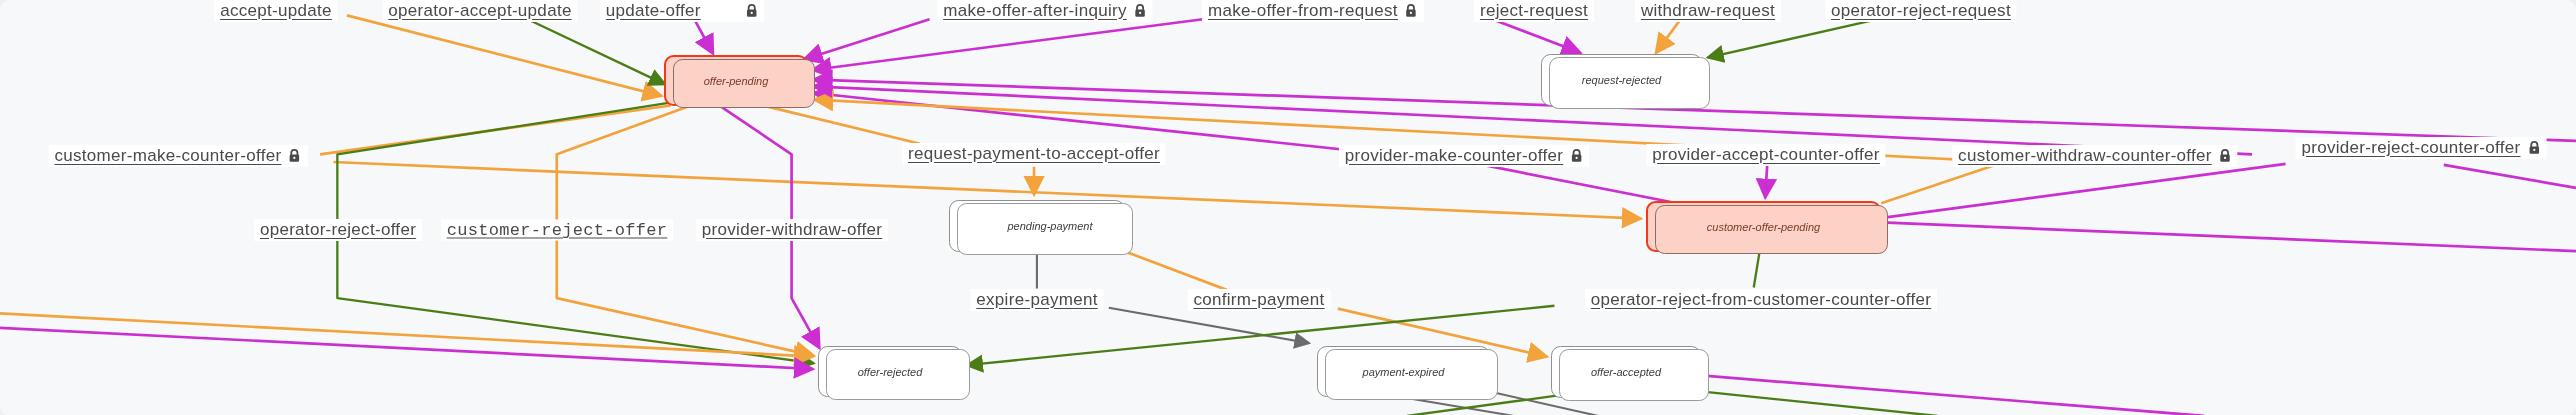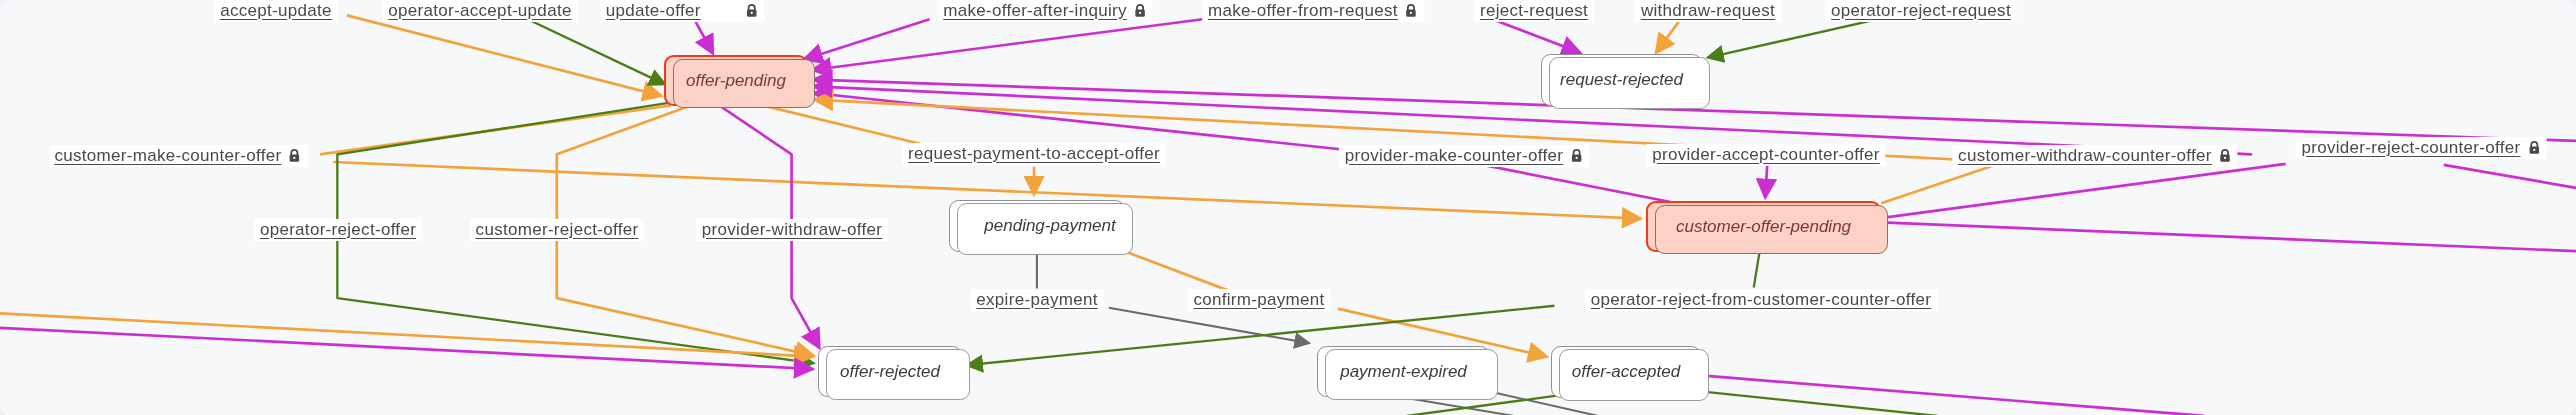--- a/index.html
+++ b/index.html
@@ -1,21 +1,21 @@
 <!DOCTYPE html>
 <html><head>
 <meta charset="utf-8">
 <style>
   html,body{margin:0;padding:0;}
   body{font-family:"Liberation Sans",sans-serif;background:#eef0f4;}
   #stage{position:relative;overflow:hidden;background:#f7f8fa;border-radius:11px;}
   #edges-layer{position:absolute;left:0;top:0;z-index:1;}
   .node{position:absolute;z-index:3;display:flex;align-items:center;justify-content:center;
         background:#ffffff;border:1.5px solid #8f8f8f;border-radius:9.6px;
-        font-style:italic;font-size:17px;color:#3d3d3d;white-space:nowrap;box-sizing:border-box;text-align:right;}
+        font-style:italic;font-size:11px;color:#3d3d3d;white-space:nowrap;box-sizing:border-box;text-align:right;}
   .node .stack{position:absolute;top:1.9px;left:6.7px;width:100%;height:100%;
         border:1.5px solid #9a9a9a;border-radius:9.6px;background:#ffffff;z-index:-1;}
   .node.highlight{border:2.9px solid #f1391b;background:#fbd2c5;color:#7c3a2c;}
   .node.highlight .stack{border-color:#8a6d66;background:#fbd2c5;}
   .tlabel{position:absolute;z-index:2;transform:translate(-50%,-50%);white-space:nowrap;
         background:#ffffff;padding:1px 5.8px;display:flex;align-items:center;gap:6.7px;
         font-size:17px;font-weight:500;letter-spacing:0.3px;color:#4a4a4a;cursor:pointer;}
   .tlabel .txt{text-decoration:underline;text-underline-offset:2.9px;}
   .lock{flex:0 0 auto;display:inline-block;}
 </style>
@@ -149,21 +149,21 @@
       <span class="txt">provider-reject-counter-offer</span>
       <svg viewBox="0 0 24 26" width="13.4" height="15.3" class="lock">
         <path d="M6.5 12 V8 a5.5 5.5 0 0 1 11 0 v4" fill="none" stroke="#4a4a4a" stroke-width="3.2"></path>
         <rect x="3.5" y="11" width="17" height="13" rx="2.5" fill="#4a4a4a"></rect>
         <circle cx="12" cy="17" r="2" fill="#ffffff"></circle>
       </svg>
     </div>
     <div class="tlabel" style="left: 338px; top: 230px;">
       <span class="txt">operator-reject-offer</span>
     </div>
-    <div class="tlabel" style="left: 557px; top: 230px;">
+    <div class="tlabel" style="left: 557px; top: 230px; font-family: Liberation Mono, monospace;">
       <span class="txt">customer-reject-offer</span>
     </div>
     <div class="tlabel" style="left: 792px; top: 230px;">
       <span class="txt">provider-withdraw-offer</span>
     </div>
     <div class="tlabel" style="left: 1037px; top: 300px;">
       <span class="txt">expire-payment</span>
     </div>
     <div class="tlabel" style="left: 1259px; top: 300px;">
       <span class="txt">confirm-payment</span>

